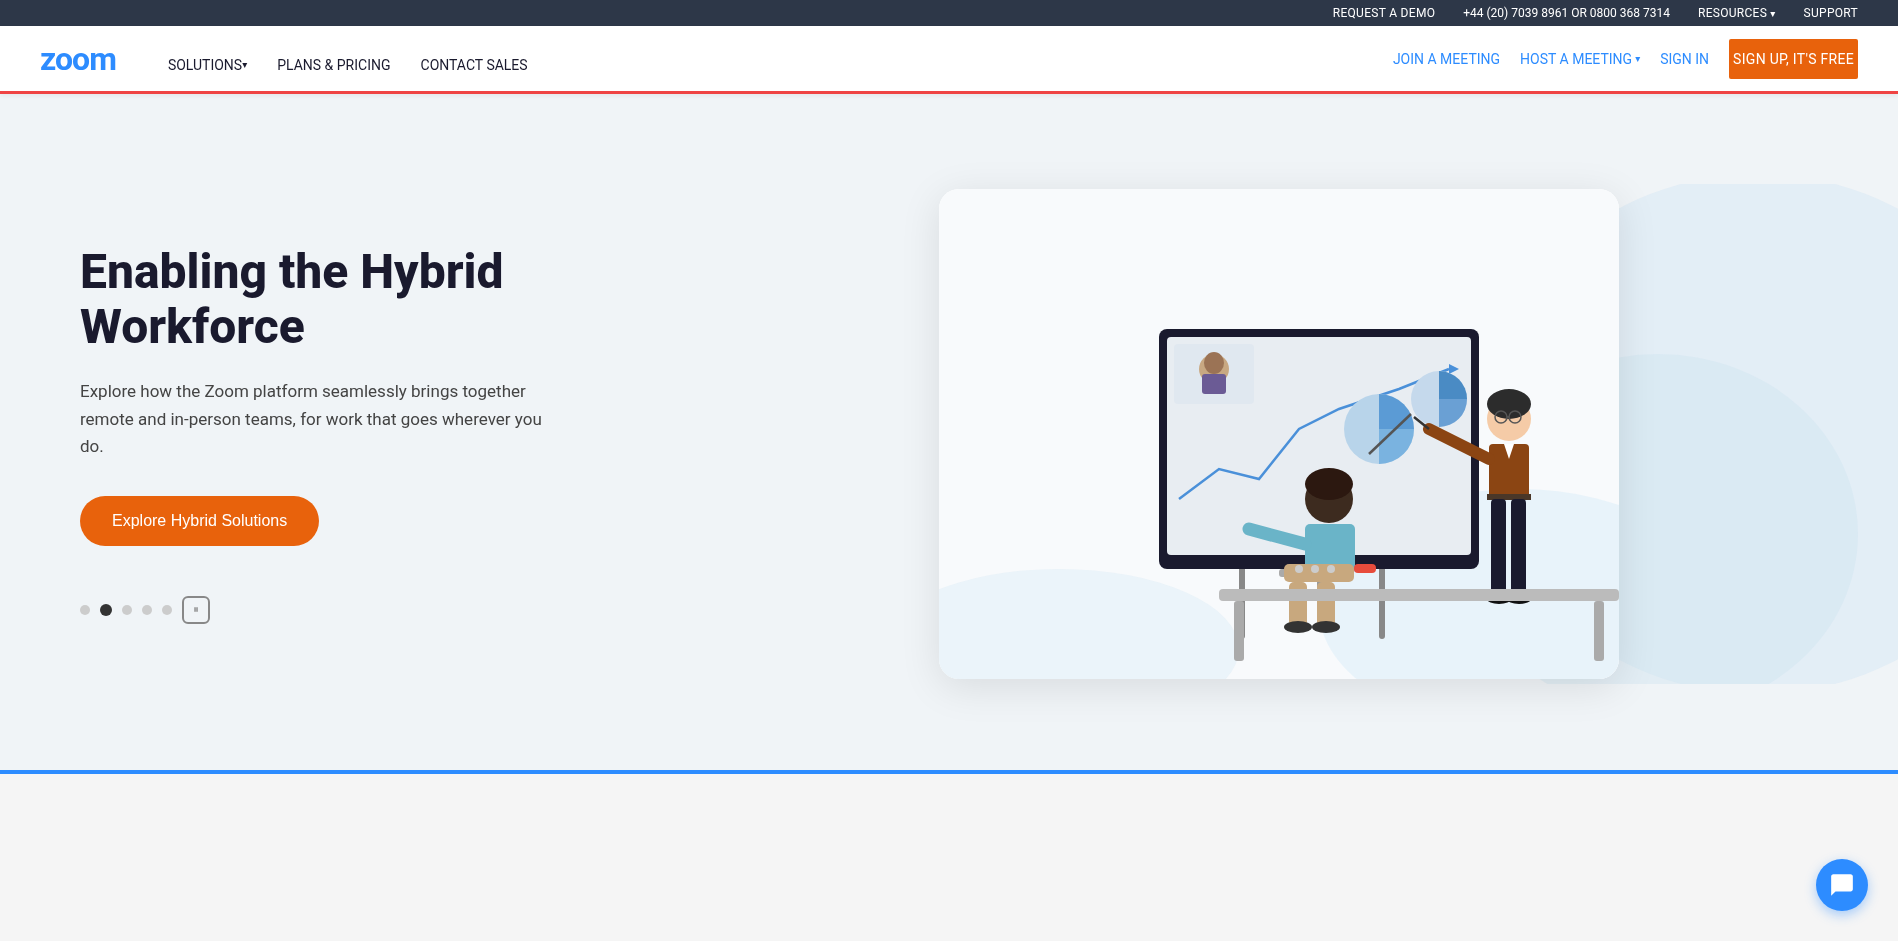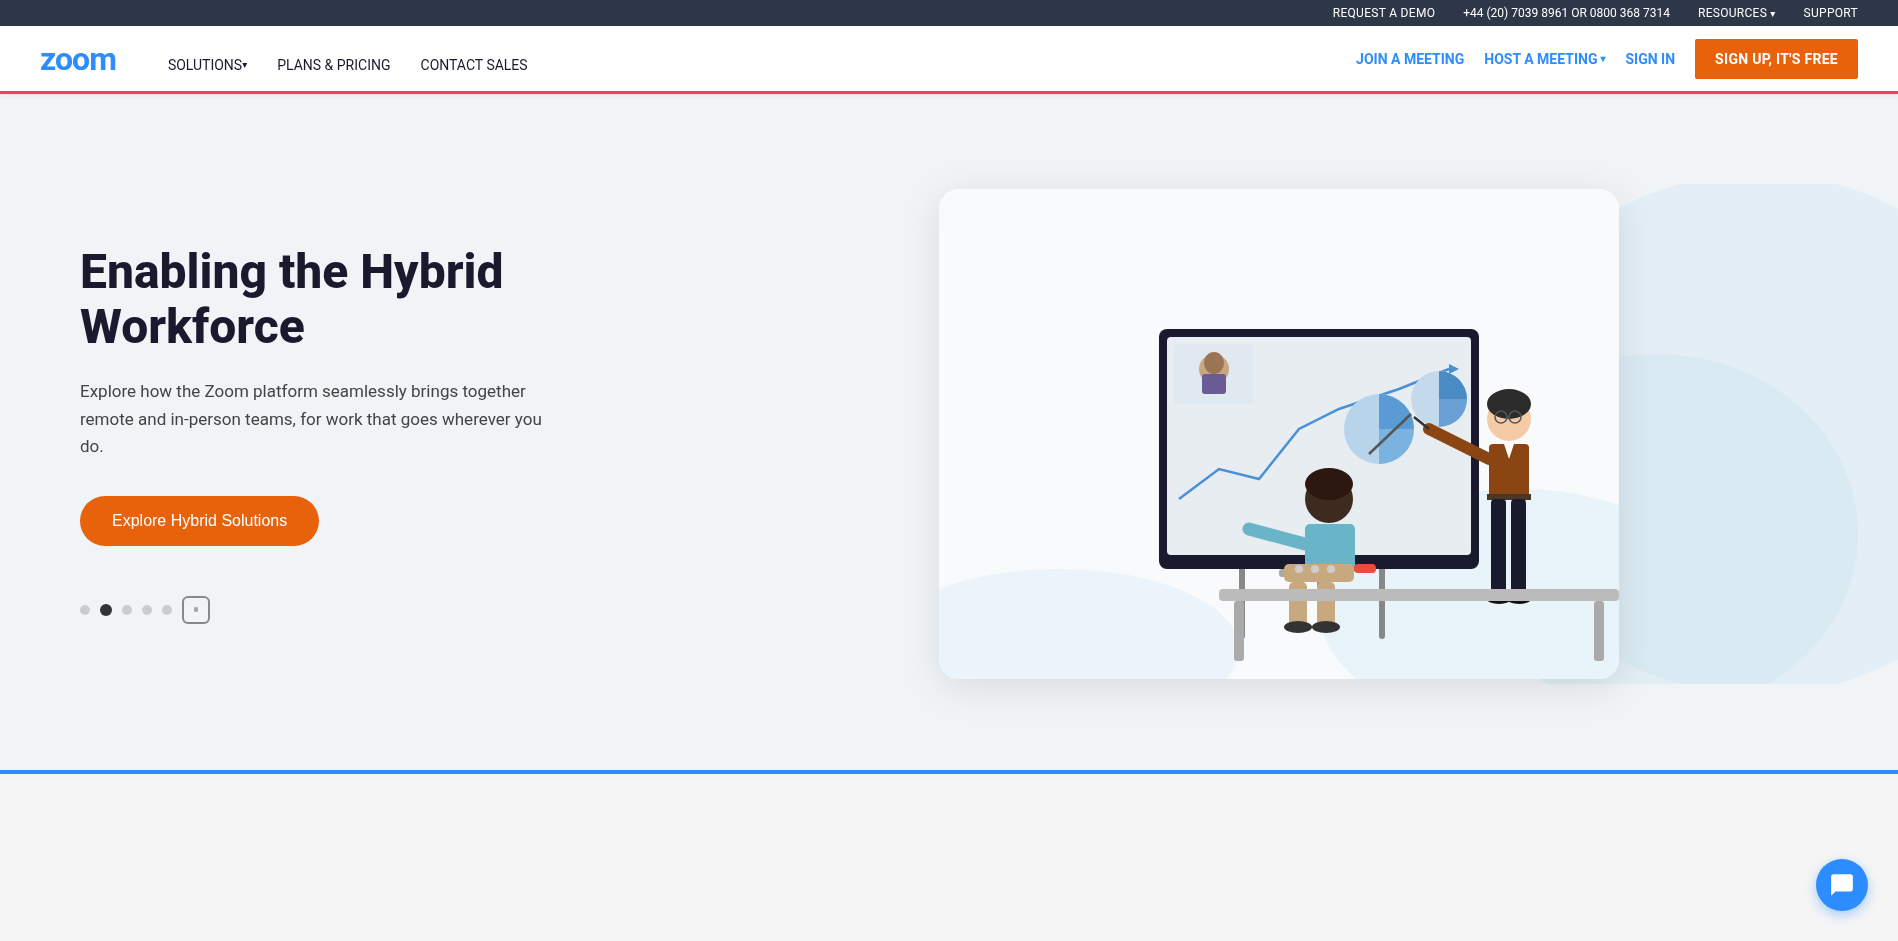--- a/index.html
+++ b/index.html
@@ -78,36 +78,36 @@
     .nav-item .chevron { font-size: 10px; }
     .nav-right {
       display: flex;
       align-items: center;
       gap: 20px;
     }
     .nav-right a {
       color: #2d8cff;
       text-decoration: none;
       font-size: 14px;
-      font-weight: 700;
+      font-weight: 400;
       white-space: nowrap;
     }
     .nav-right .host-link {
       display: flex;
       align-items: center;
       gap: 3px;
     }
     .nav-right .host-link::after {
       content: '▾';
       font-size: 10px;
     }
     .btn-signup {
       background: #e8620c;
       color: #fff !important;
-      padding: 12px 20px;
+      padding: 12px 4px;
       border-radius: 2px;
       font-weight: 700;
       font-size: 14px;
       letter-spacing: 0.3px;
     }
 
     
     .hero {
       background: #f0f4f7;
       min-height: 680px;

